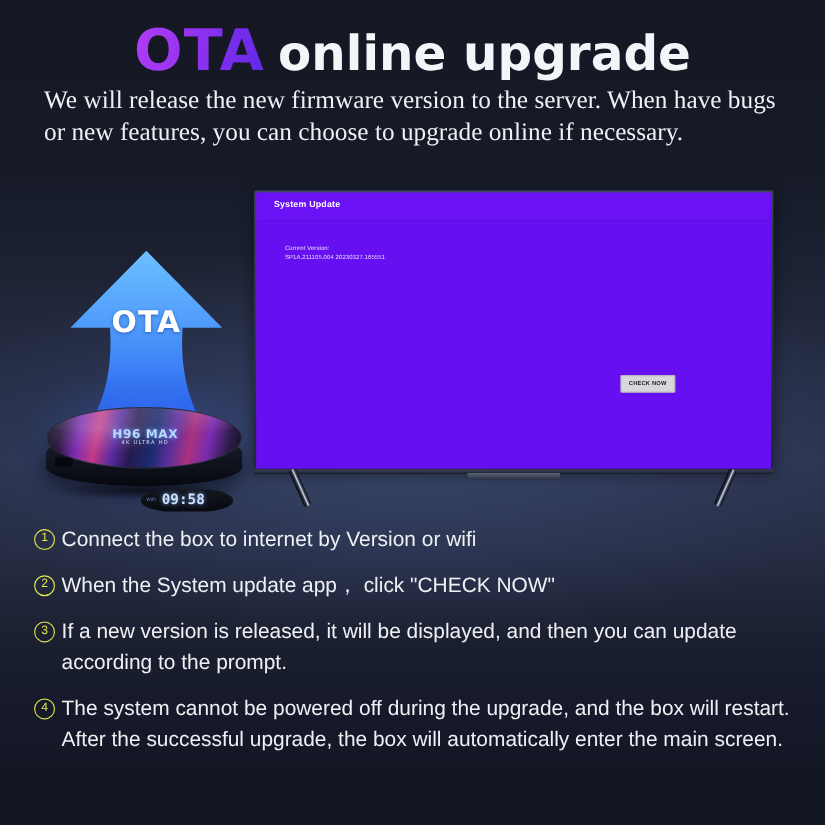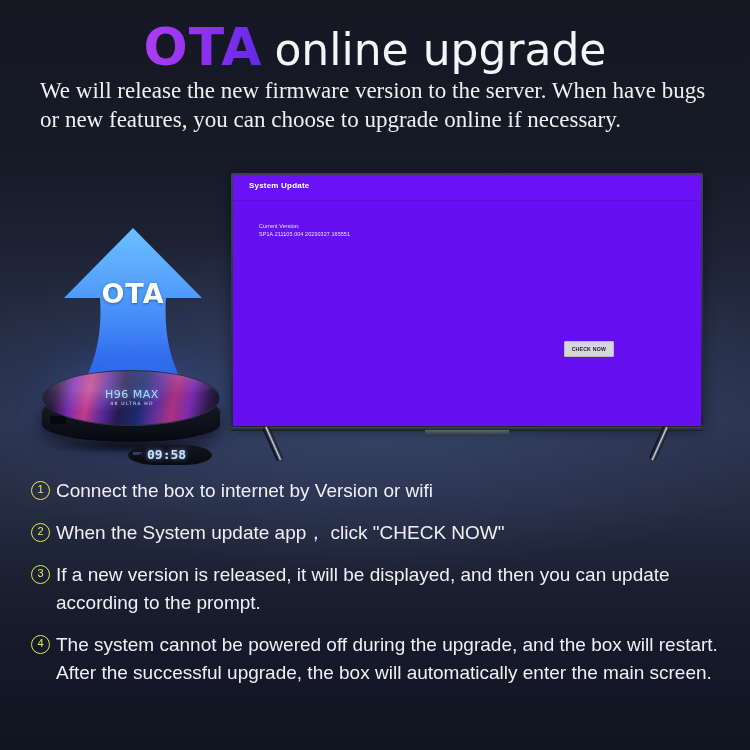--- a/index.html
+++ b/index.html
@@ -50,21 +50,21 @@
     letter-spacing: 1px;
     background: linear-gradient(100deg, #b13df5 0%, #9633f0 40%, #7a2eec 70%, #5f29e6 100%);
     -webkit-background-clip: text;
     background-clip: text;
     color: transparent;
     -webkit-text-fill-color: transparent;
     font-family: "DejaVu Sans", sans-serif;
   }
   .title-rest {
     font-size: 44px;
-    font-weight: normal;
+    font-weight: bold;
     color: #f4f5f8;
     letter-spacing: 0px;
     margin-left: 12px;
     font-family: "DejaVu Sans", sans-serif;
   }
 
   
   .desc {
     position: absolute;
     top: 76px;
@@ -255,21 +255,21 @@
     border-radius: 50% 50% 40% 40%;
   }
   .box-logo {
     position: absolute;
     left: 0;
     top: 17px;
     width: 178px;
     text-align: center;
     color: #b8d8ff;
     font-size: 11px;
-    font-weight: normal;
+    font-weight: bold;
     letter-spacing: 0.5px;
     font-family: "DejaVu Sans", sans-serif;
     text-shadow: 0 0 5px rgba(120,190,255,0.8);
   }
   .box-logo-sub {
     position: absolute;
     left: 0;
     top: 30px;
     width: 178px;
     text-align: center;

